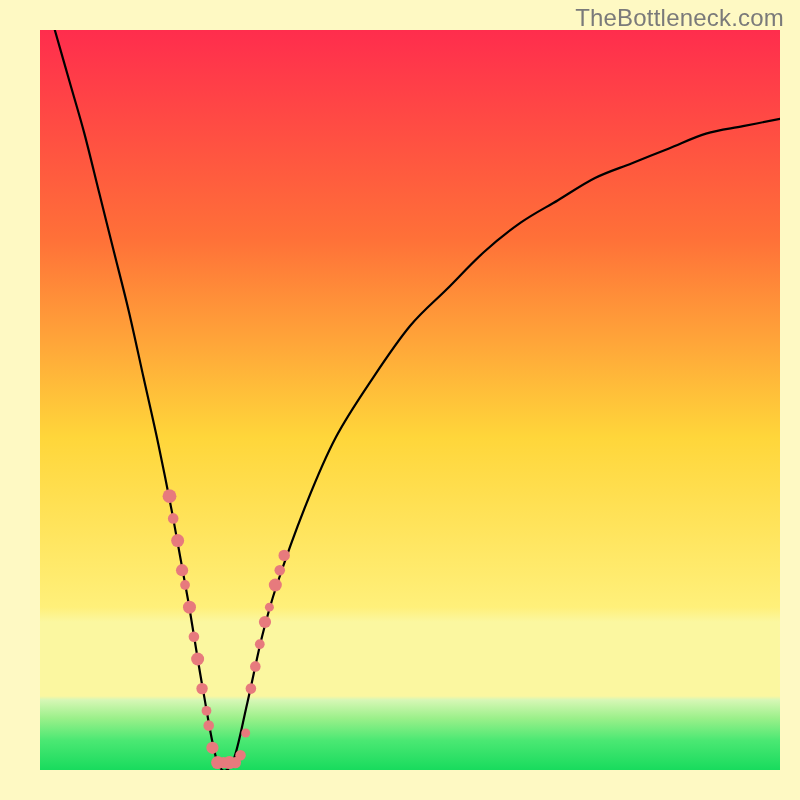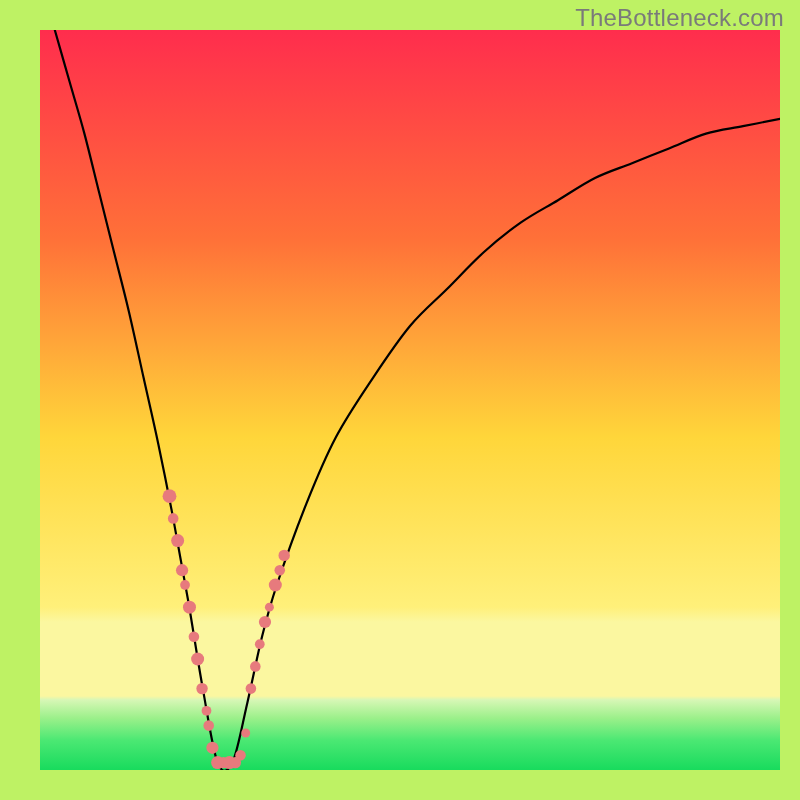--- a/index.html
+++ b/index.html
@@ -10,21 +10,21 @@
     overflow: hidden;
     background: #000;
     font-family: Arial, Helvetica, sans-serif;
   }
   .frame {
     position: absolute;
     left: 0;
     top: 0;
     width: 800px;
     height: 800px;
-    background: #bef264;
+    background: #fef9c3;
   }
   .plot-area {
     position: absolute;
     left: 40px;
     top: 30px;
     width: 740px;
     height: 740px;
     overflow: hidden;
   }
   .watermark {

